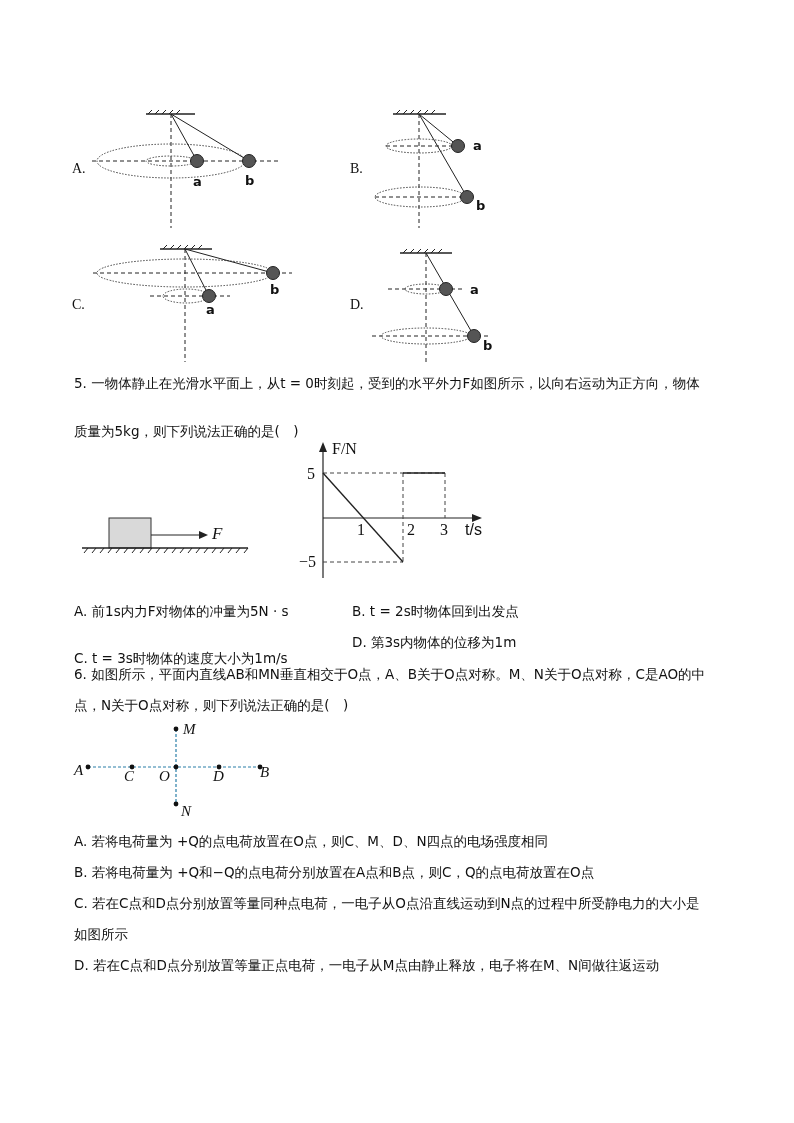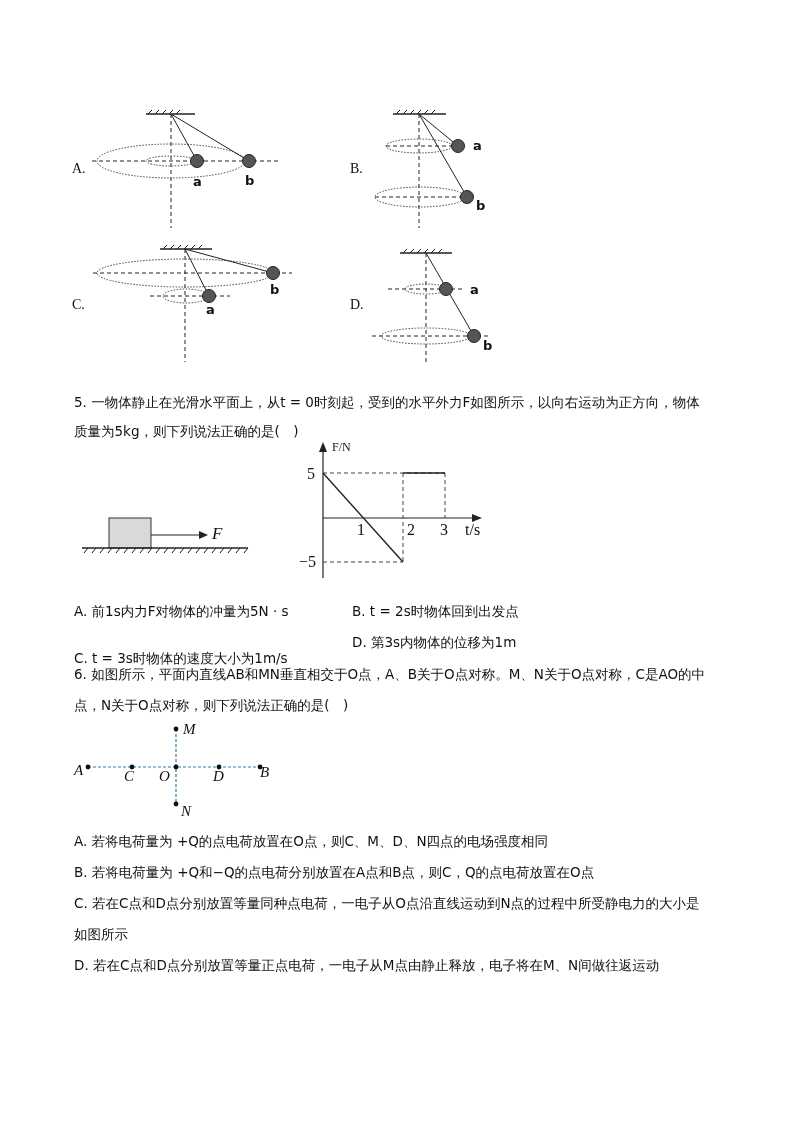--- a/index.html
+++ b/index.html
@@ -108,21 +108,21 @@
     <line x1="372" y1="336" x2="490" y2="336" stroke="#222" stroke-dasharray="4,3"></line>
     <ellipse cx="426" cy="336" rx="45" ry="8" fill="none" stroke="#444" stroke-dasharray="1.5,1.5"></ellipse>
     <line x1="426" y1="253" x2="474" y2="336" stroke="#222"></line>
     <circle cx="446" cy="289" r="6.5" fill="#555" stroke="#222"></circle>
     <circle cx="474" cy="336" r="6.5" fill="#555" stroke="#222"></circle>
   </svg>
   <span class="abs" style="left:470px;top:282px;font-weight:bold;font-size:13px">a</span>
   <span class="abs" style="left:483px;top:338px;font-weight:bold;font-size:13px">b</span>
 </div>
 
-<div class="abs txt" style="left:74px;top:392px">5. 一物体静止在光滑水平面上，从t = 0时刻起，受到的水平外力F如图所示，以向右运动为正方向，物体</div>
+<div class="abs txt" style="left:74px;top:373px">5. 一物体静止在光滑水平面上，从t = 0时刻起，受到的水平外力F如图所示，以向右运动为正方向，物体</div>
 <div class="abs txt" style="left:74px;top:421px">质量为5kg，则下列说法正确的是(　)</div>
 
 <div>
   <svg width="794" height="1123" style="left:0;top:0">
     <rect x="109" y="518" width="42" height="30" fill="#d9d9d9" stroke="#333"></rect>
     <line x1="82" y1="548" x2="248" y2="548" stroke="#222" stroke-width="1.3"></line>
     <g stroke="#222" stroke-width="1">
       <line x1="84" y1="553" x2="88" y2="548"></line>
         <line x1="92" y1="553" x2="96" y2="548"></line>
         <line x1="100" y1="553" x2="104" y2="548"></line>
@@ -160,27 +160,27 @@
     <polygon points="482,518 472,514 472,522" fill="#222"></polygon>
 
     <line x1="323" y1="473" x2="445" y2="473" stroke="#444" stroke-dasharray="4,3"></line>
     <line x1="323" y1="562" x2="403" y2="562" stroke="#444" stroke-dasharray="4,3"></line>
     <line x1="403" y1="473" x2="403" y2="562" stroke="#444" stroke-dasharray="4,3"></line>
     <line x1="445" y1="473" x2="445" y2="518" stroke="#444" stroke-dasharray="4,3"></line>
 
     <line x1="323" y1="473" x2="403" y2="562" stroke="#222" stroke-width="1.4"></line>
     <line x1="403" y1="473" x2="445" y2="473" stroke="#222" stroke-width="1.4"></line>
   </svg>
-  <span class="abs" style="left:332px;top:440px;font-size:12px;font-family:'Liberation Serif',serif">F/N</span>
+  <span class="abs" style="left:332px;top:440px;font-size:16px;font-family:'Liberation Serif',serif">F/N</span>
   <span class="abs" style="left:307px;top:465px;font-size:16px;font-family:'Liberation Serif',serif">5</span>
   <span class="abs" style="left:299px;top:553px;font-size:16px;font-family:'Liberation Serif',serif">−5</span>
   <span class="abs" style="left:357px;top:521px;font-size:16px;font-family:'Liberation Serif',serif">1</span>
   <span class="abs" style="left:407px;top:521px;font-size:16px;font-family:'Liberation Serif',serif">2</span>
   <span class="abs" style="left:440px;top:521px;font-size:16px;font-family:'Liberation Serif',serif">3</span>
-  <span class="abs" style="left:465px;top:521px;font-size:16px;font-family:Liberation Serif, serif">t/s</span>
+  <span class="abs" style="left:465px;top:521px;font-size:16px;font-family:Liberation Sans, sans-serif">t/s</span>
 </div>
 
 <div>
   <div class="abs txt" style="left:74px;top:601px">
     <span>A.</span>
     <span>前1s内力F对物体的冲量为5N · s</span>
   </div>
   <div class="abs txt" style="left:352px;top:601px">
     <span>B.</span>
     <span>t = 2s时物体回到出发点</span>

